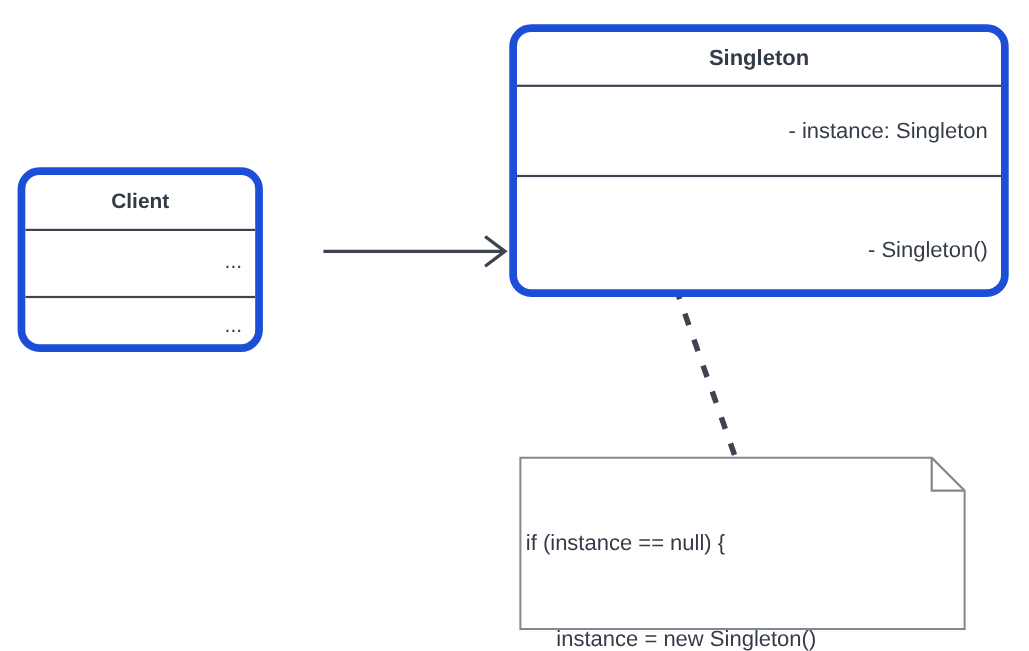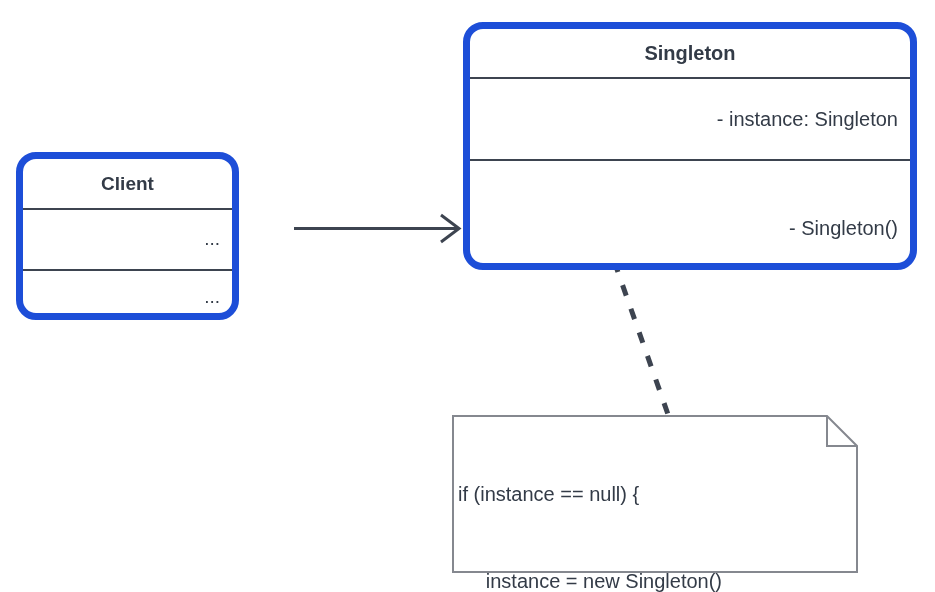--- a/index.html
+++ b/index.html
@@ -93,21 +93,21 @@
     font-size: 19px;
   }
   #client-compartment-operations {
     height: 54px;
     font-size: 19px;
   }
 
   
   #code-note {
     position: absolute;
-    left: 452px;
+    left: 472px;
     top: 415px;
     width: 406px;
     height: 158px;
   }
   #code-note svg {
     position: absolute;
     left: 0;
     top: 0;
     display: block;
   }

